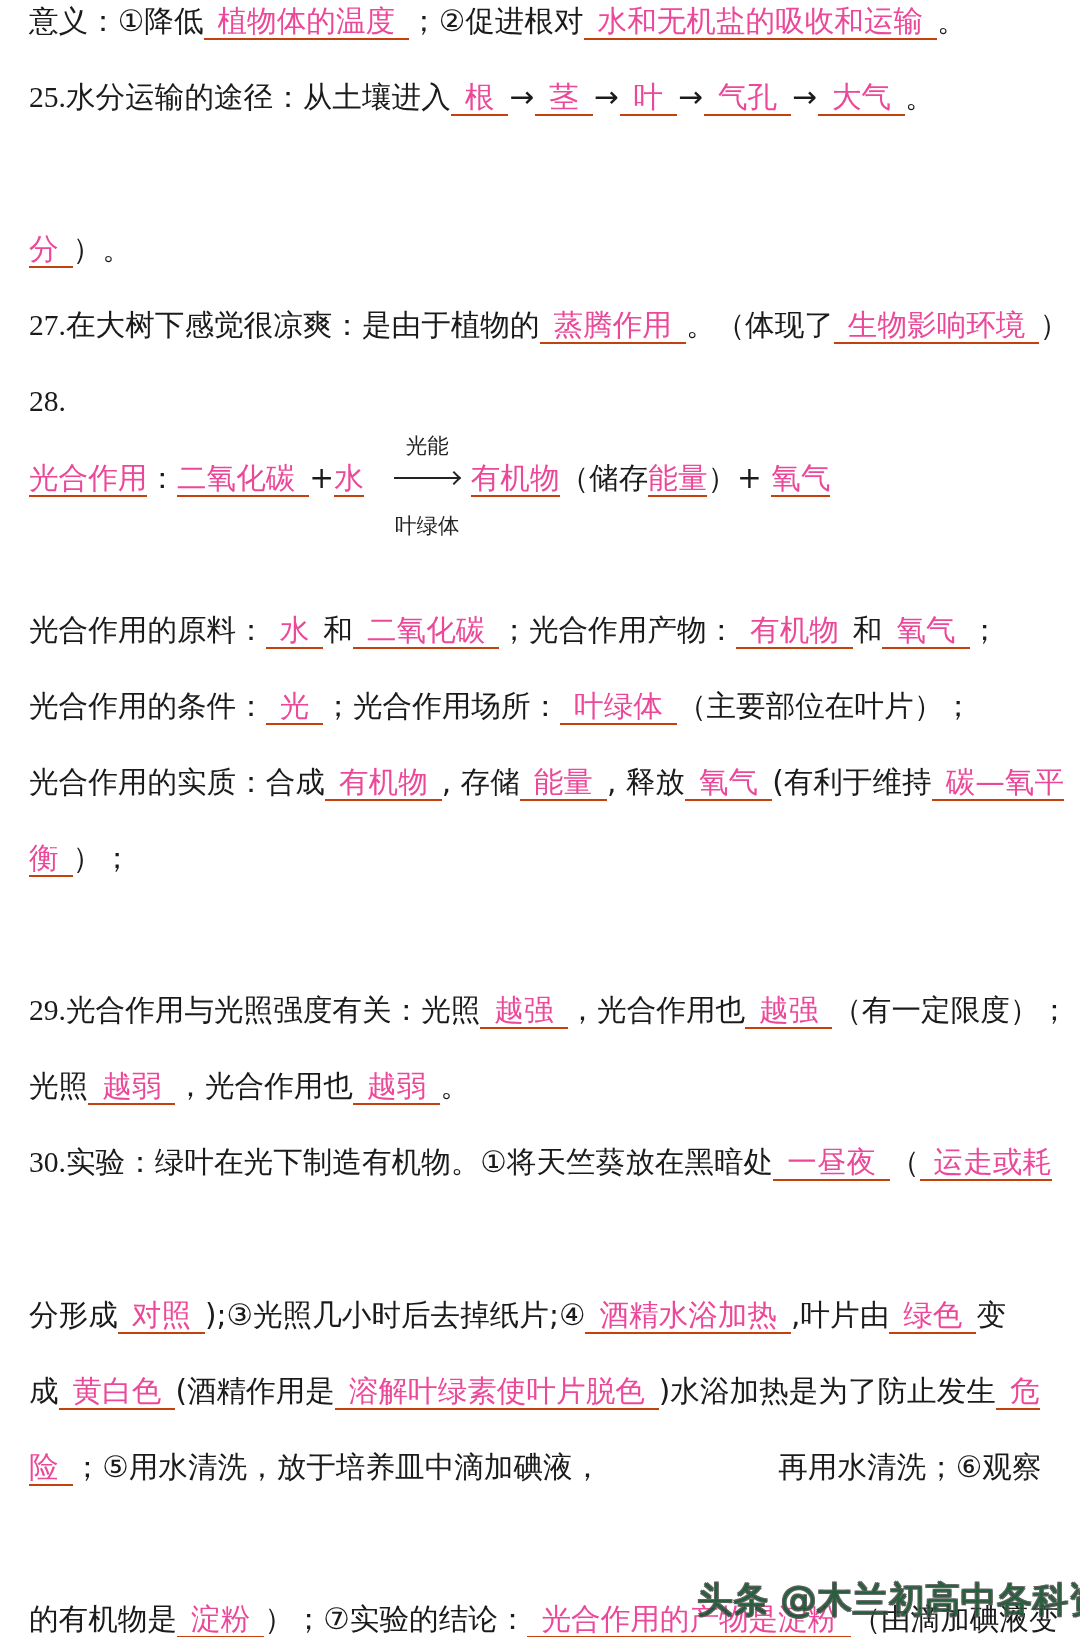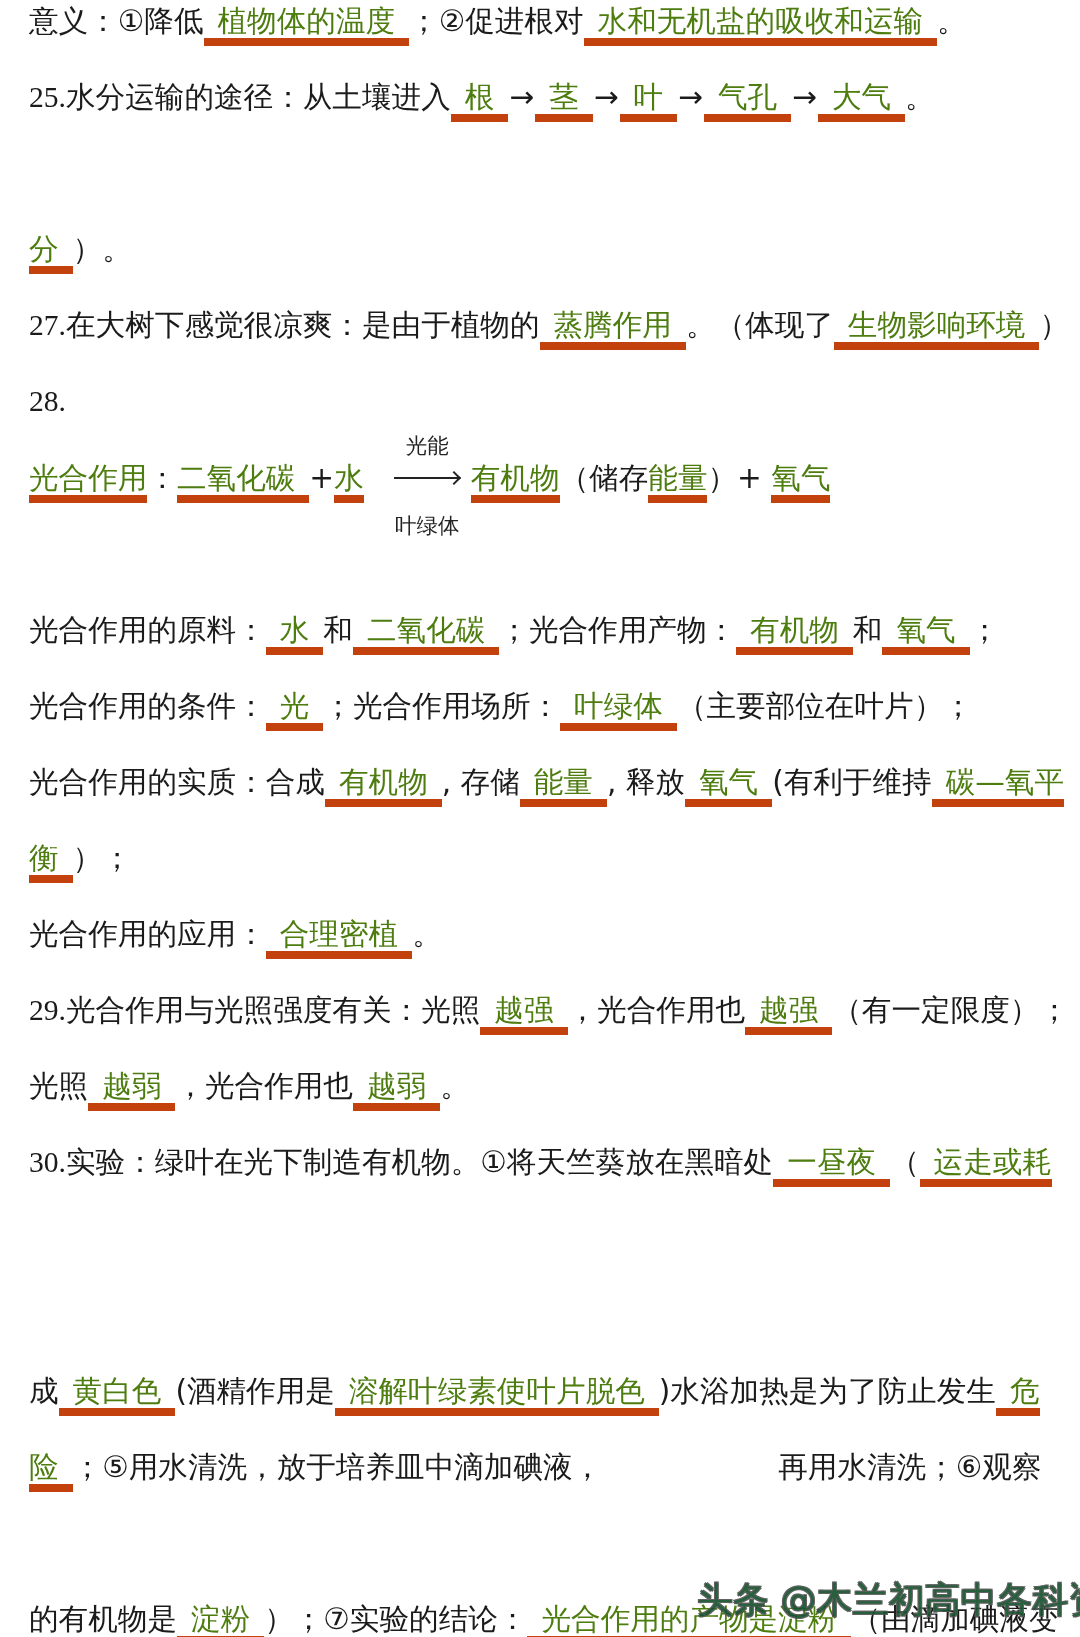--- a/index.html
+++ b/index.html
@@ -7,21 +7,21 @@
     width: 1080px; height: 1637px; position: relative; overflow: hidden;
     font-family: "DejaVu Sans", sans-serif; color: #1b1b1b;
   }
   .page { position: absolute; left: 0; top: 0; width: 1080px; height: 1637px; }
   .line {
     position: absolute; left: 29px; height: 40px; line-height: 40px;
     white-space: nowrap; font-size: 29.6px;
   }
   .num { font-family: "Liberation Serif", serif; font-size: 29.6px; margin-top: 42px; }
   .blank {
-    color: #4d7c0f; border-bottom: 8px solid #c2410c;
+    color: #ec4899; border-bottom: 2px solid #c2410c;
     padding: 0 14px;
   }
   .blank.cl { padding-left: 0; }
   .blank.cr { padding-right: 0; }
   .blank.tight { padding: 0; }
   .blank.pr { padding: 0 14px 0 0; }
   .arr { padding: 0 1px; }
   .spacer { display: inline-block; width: 176px; }
 
   
@@ -82,37 +82,37 @@
   </div>
 
   <div class="line" style="top:762px">
     <span>光合作用的实质：合成</span><span class="blank">有机物</span><span>, 存储</span><span class="blank">能量</span><span>, 释放</span><span class="blank">氧气</span><span>(有利于维持</span><span class="blank cr">碳—氧平</span>
   </div>
 
   <div class="line" style="top:838px">
     <span class="blank cl">衡</span><span>）；</span>
   </div>
 
-  <div class="line" style="top:914px">
-    <span>光合作用的应用：</span><span class="blank">合理密植</span><span>。</span>
-  </div>
 
   <div class="line" style="top:990px">
     <span class="num">29.</span><span>光合作用与光照强度有关：光照</span><span class="blank">越强</span><span>，光合作用也</span><span class="blank">越强</span><span>（有一定限度）；</span>
   </div>
 
   <div class="line" style="top:1066px">
     <span>光照</span><span class="blank">越弱</span><span>，光合作用也</span><span class="blank">越弱</span><span>。</span>
   </div>
 
   <div class="line" style="top:1142px">
     <span class="num">30.</span><span>实验：绿叶在光下制造有机物。①将天竺葵放在黑暗处</span><span class="blank">一昼夜</span><span>（</span><span class="blank cr">运走或耗</span>
   </div>
 
 
+  <div class="line" style="top:1295px">
+    <span>分形成</span><span class="blank">对照</span><span>);③光照几小时后去掉纸片;④</span><span class="blank">酒精水浴加热</span><span>,叶片由</span><span class="blank">绿色</span><span>变</span>
+  </div>
 
   <div class="line" style="top:1371px">
     <span>成</span><span class="blank">黄白色</span><span>(酒精作用是</span><span class="blank">溶解叶绿素使叶片脱色</span><span>)水浴加热是为了防止发生</span><span class="blank cr">危</span>
   </div>
 
   <div class="line" style="top:1447px">
     <span class="blank cl">险</span><span>；⑤用水清洗，放于培养皿中滴加碘液，</span><span class="spacer"></span><span>再用水清洗；⑥观察</span>
   </div>
 
 

